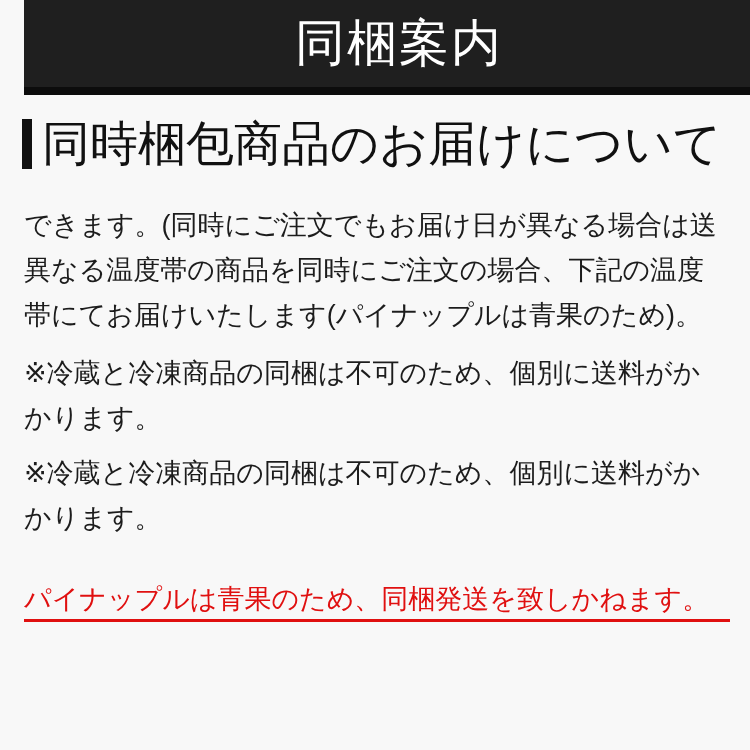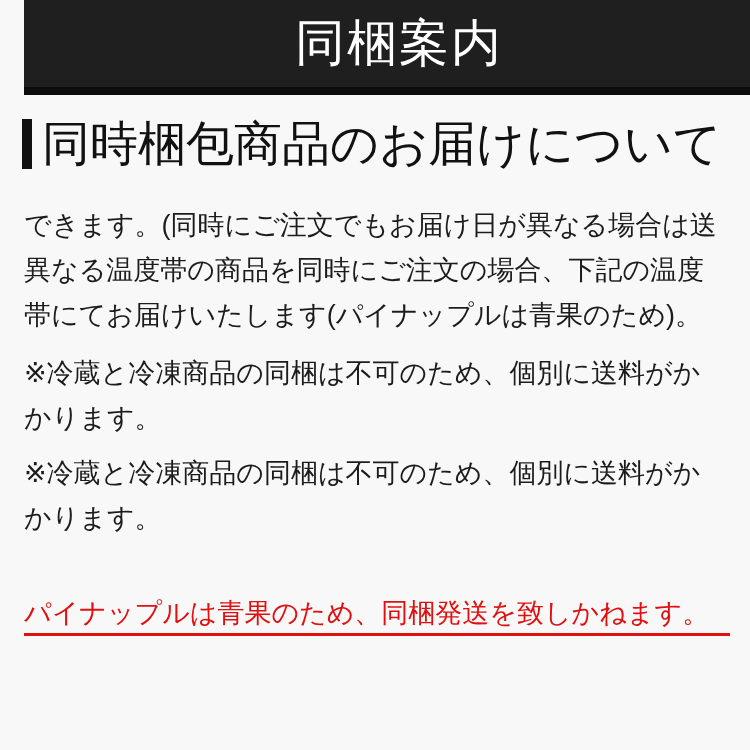--- a/index.html
+++ b/index.html
@@ -67,21 +67,21 @@
     margin-right: 20px;
     font-size: 27px;
     line-height: 45px;
     color: var(--text-color);
   }
   .text-block.main { margin-top: 34px; }
   .text-block.note-1 { margin-top: 13px; }
   .text-block.note-2 { margin-top: 10px; }
   .line { white-space: nowrap; }
   .warning {
-    margin: 52px 20px 0 24px;
+    margin: 38px 20px 0 24px;
     font-size: 27px;
     line-height: 40px;
     color: var(--accent-red);
     border-bottom: 3px solid var(--accent-red);
     white-space: nowrap;
   }
 </style>
 </head>
 <body>
 

